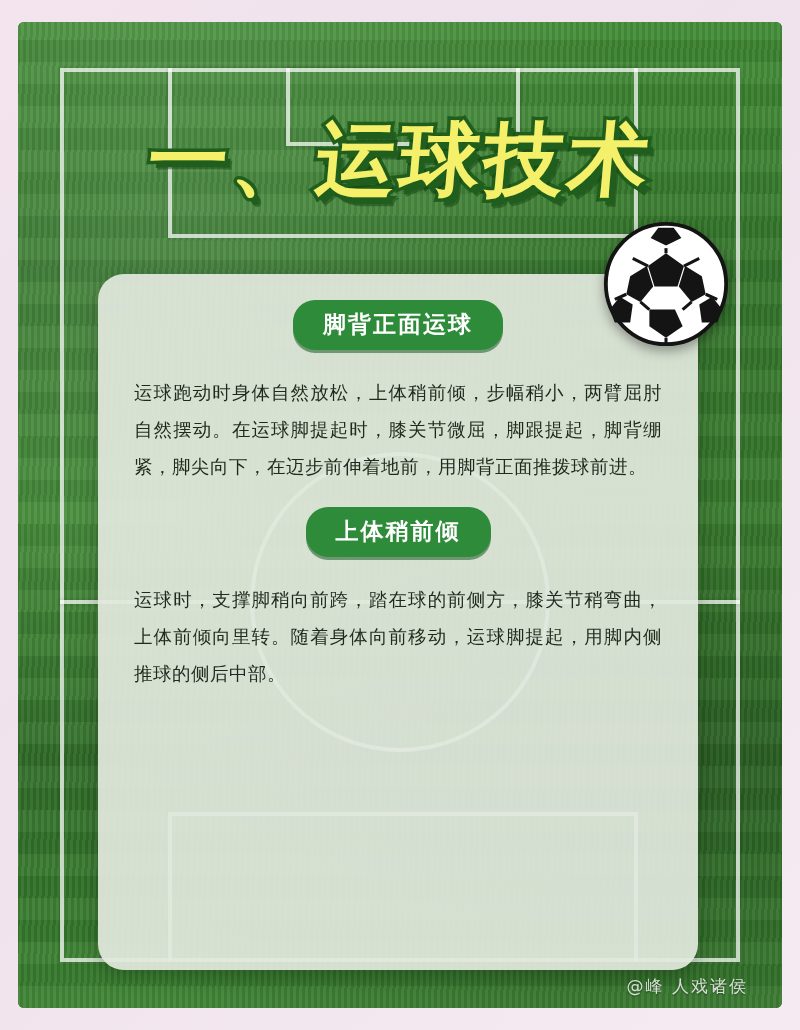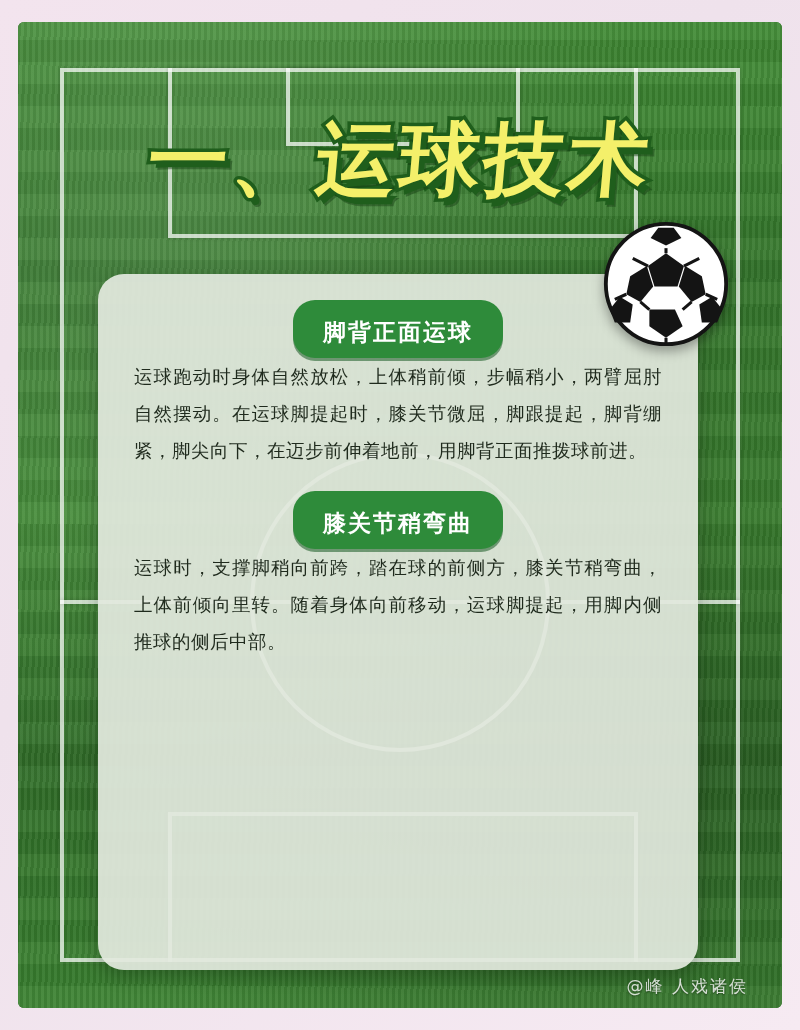--- a/index.html
+++ b/index.html
@@ -117,28 +117,28 @@
   .section { margin-bottom: 6px; }
 
   .pill-row { text-align: center; }
   .pill {
     display: inline-block;
     background: #2e8b3a;
     color: #ffffff;
     font-size: 23px;
     font-weight: 700;
     letter-spacing: 2px;
-    padding: 17px 30px 10px;
+    padding: 9px 30px 10px;
     border-radius: 22px;
     box-shadow: 0 3px 0 rgba(24,90,35,0.55);
     font-family: "DejaVu Sans", "Liberation Sans", sans-serif;
   }
 
   .body-text {
-    margin: 0 14px 22px;
+    margin: 24px 14px 22px;
     font-size: 18.5px;
     line-height: 2.0;
     color: #1f2a1d;
     text-align: justify;
     letter-spacing: 0.5px;
     font-family: "DejaVu Sans", "Liberation Sans", sans-serif;
   }
 
   
   .watermark {
@@ -201,21 +201,21 @@
       <div class="pill-row">
         <span class="pill">脚背正面运球</span>
       </div>
       <p class="body-text">运球跑动时身体自然放松，上体稍前倾，步幅稍小，两臂屈肘自然摆动。在运球脚提起时，膝关节微屈，脚跟提起，脚背绷紧，脚尖向下，在迈步前伸着地前，用脚背正面推拨球前进。</p>
     </div>
 
 
 
     <div class="section">
       <div class="pill-row">
-        <span class="pill">膝关节稍弯曲</span>
+        <span class="pill">上体稍前倾</span>
       </div>
       <p class="body-text">运球时，支撑脚稍向前跨，踏在球的前侧方，膝关节稍弯曲，上体前倾向里转。随着身体向前移动，运球脚提起，用脚内侧推球的侧后中部。</p>
     </div>
 
   </div>
 
   <div class="watermark">@峰 人戏诸侯</div>
 
 </div>
 

